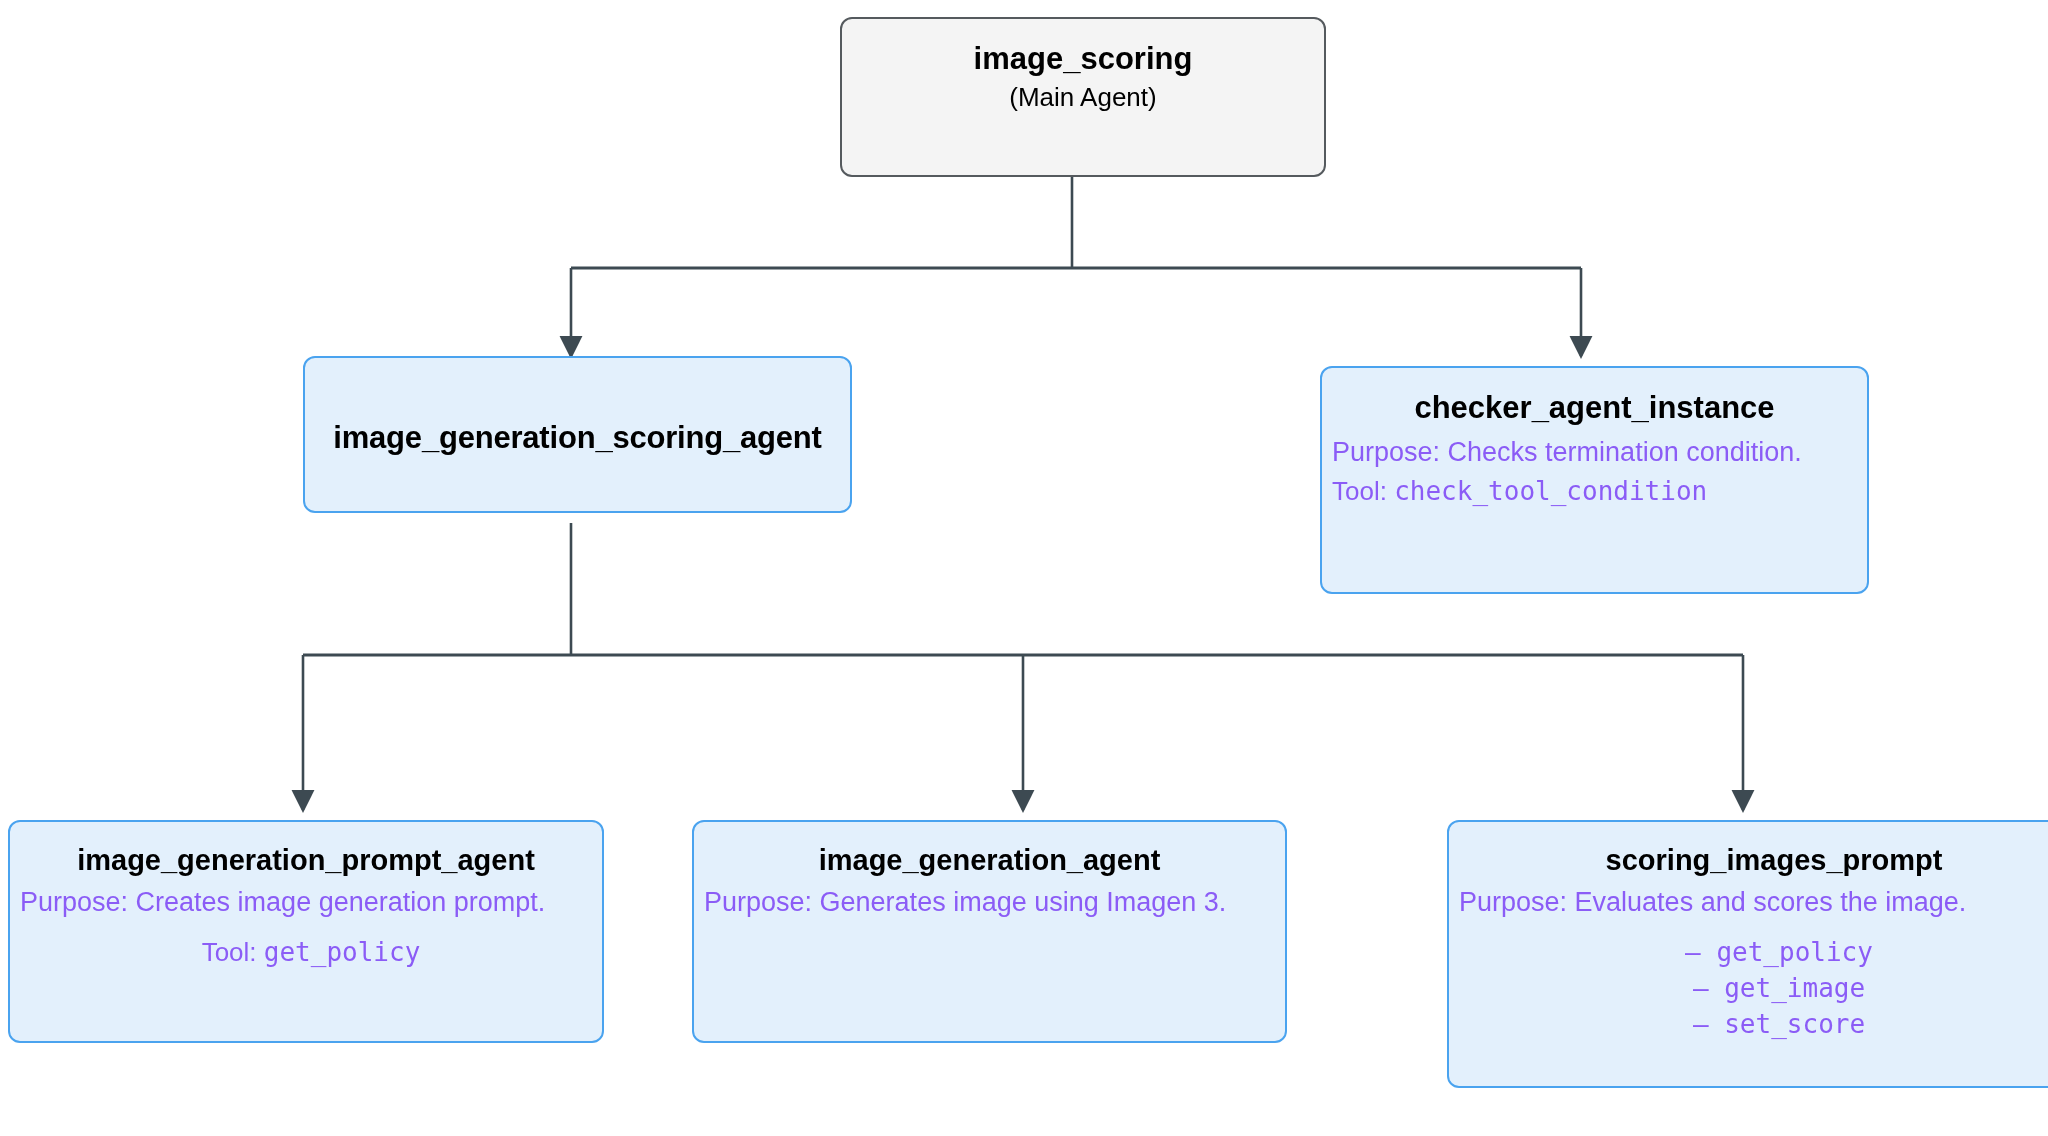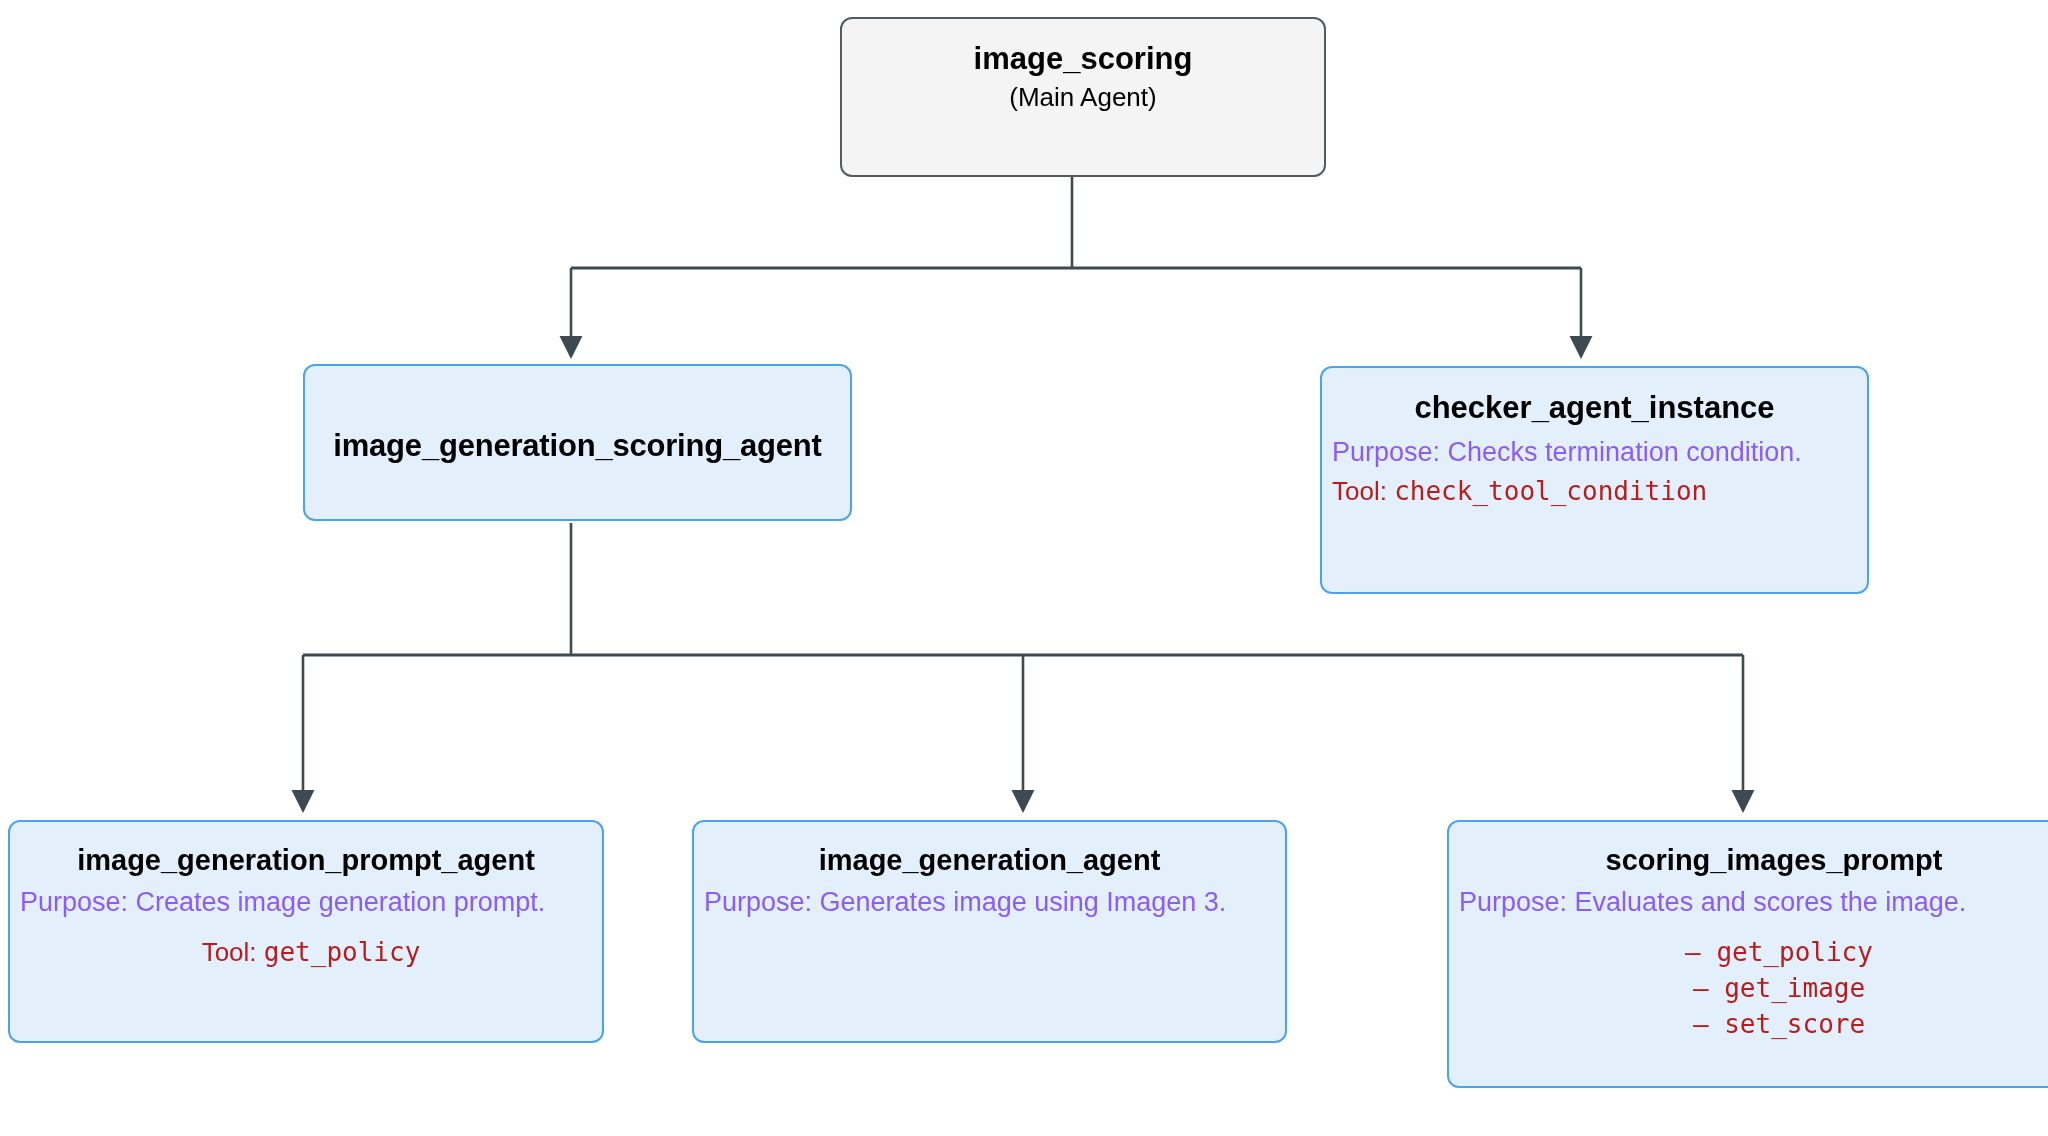--- a/index.html
+++ b/index.html
@@ -56,35 +56,35 @@
     white-space: nowrap;
     line-height: 1.2;
   }
   .purpose {
     color: #8b5cf6;
     white-space: nowrap;
     line-height: 1.25;
   }
   .tool-line {
     font-family: "DejaVu Sans Mono", "Liberation Mono", monospace;
-    color: #b91c1c;
+    color: #8b5cf6;
     white-space: pre;
     line-height: 1.3;
   }
   .tool-label {
     font-family: "Liberation Sans", sans-serif;
   }
 
   
   #node-root { left: 840px; top: 17px; width: 486px; height: 160px; }
   #node-root .title    { font-size: 31px; margin-top: 22px; }
   #node-root .subtitle { font-size: 26px; margin-top: 5px; }
 
   
-  #node-scoring-agent { left: 303px; top: 364px; width: 549px; height: 157px; }
+  #node-scoring-agent { left: 303px; top: 356px; width: 549px; height: 157px; }
   #node-scoring-agent .title {
     font-size: 31px;
     margin-top: 62px;
     letter-spacing: -0.2px;
   }
 
   #node-checker { left: 1320px; top: 366px; width: 549px; height: 228px; }
   #node-checker .title    { font-size: 31px; margin-top: 22px; }
   #node-checker .purpose  { font-size: 27px; margin: 10px 0 0 10px; }
   #node-checker .tool-line{ font-size: 26px; margin: 6px 0 0 10px; }

